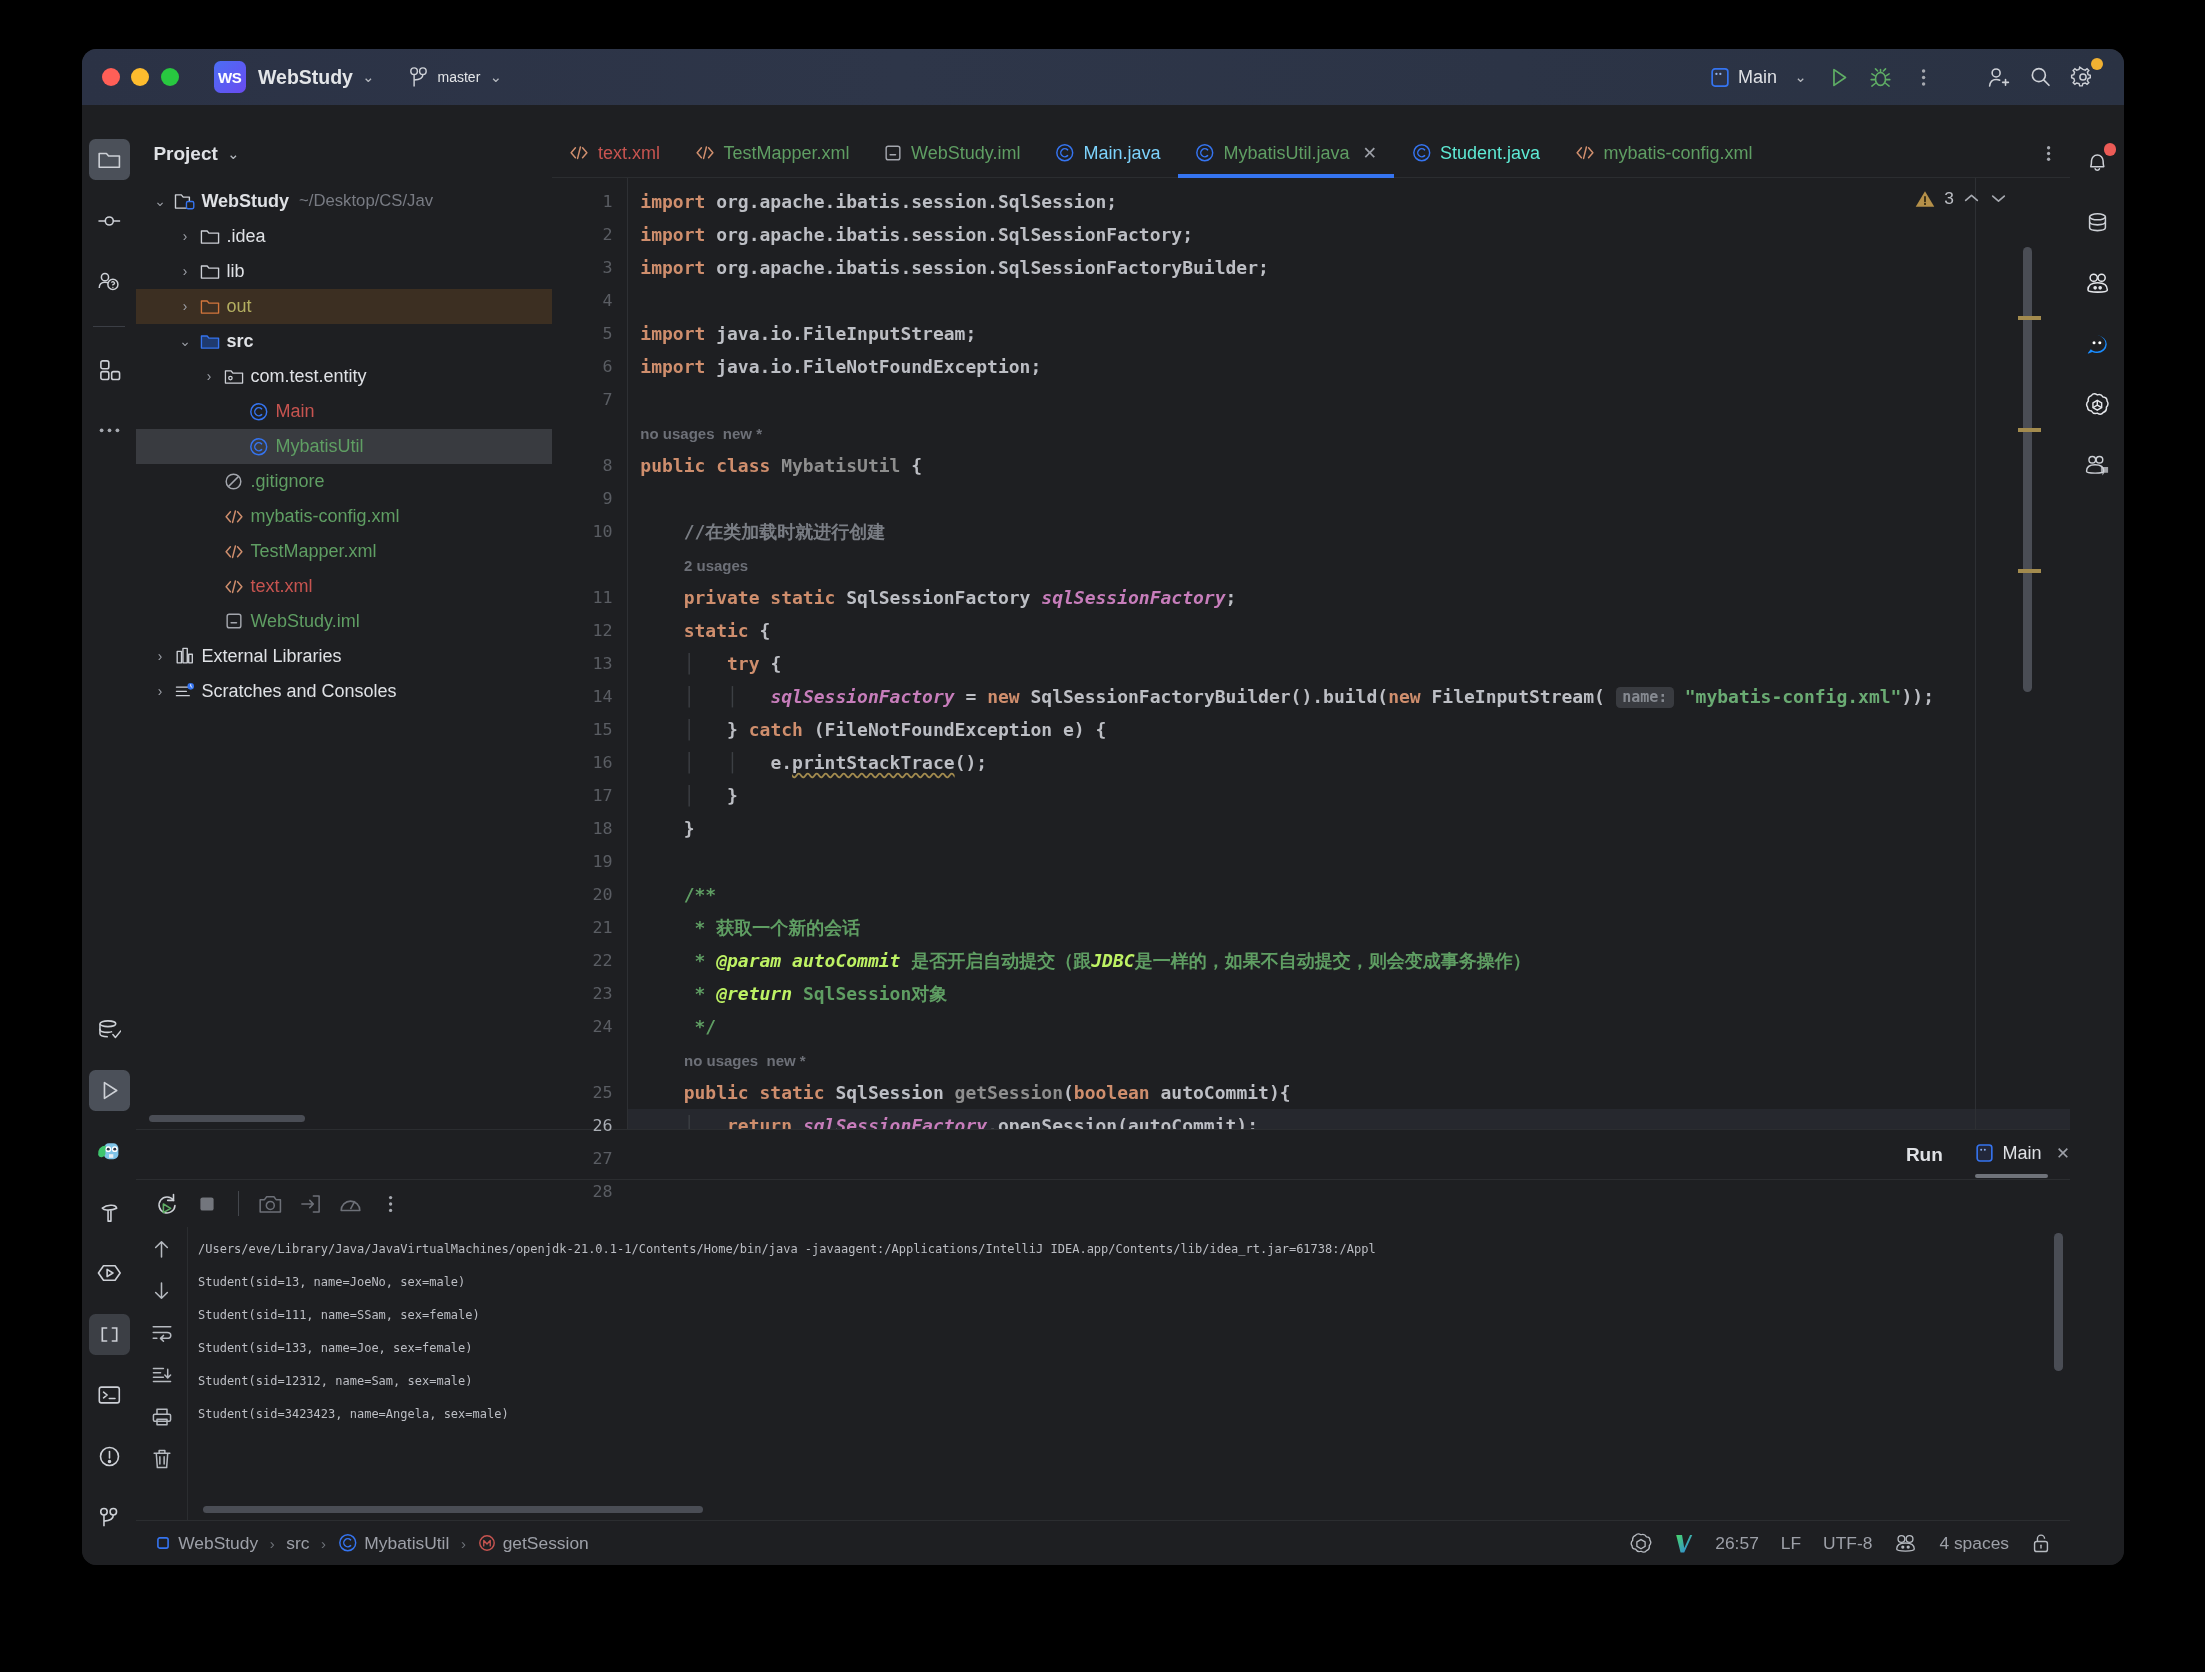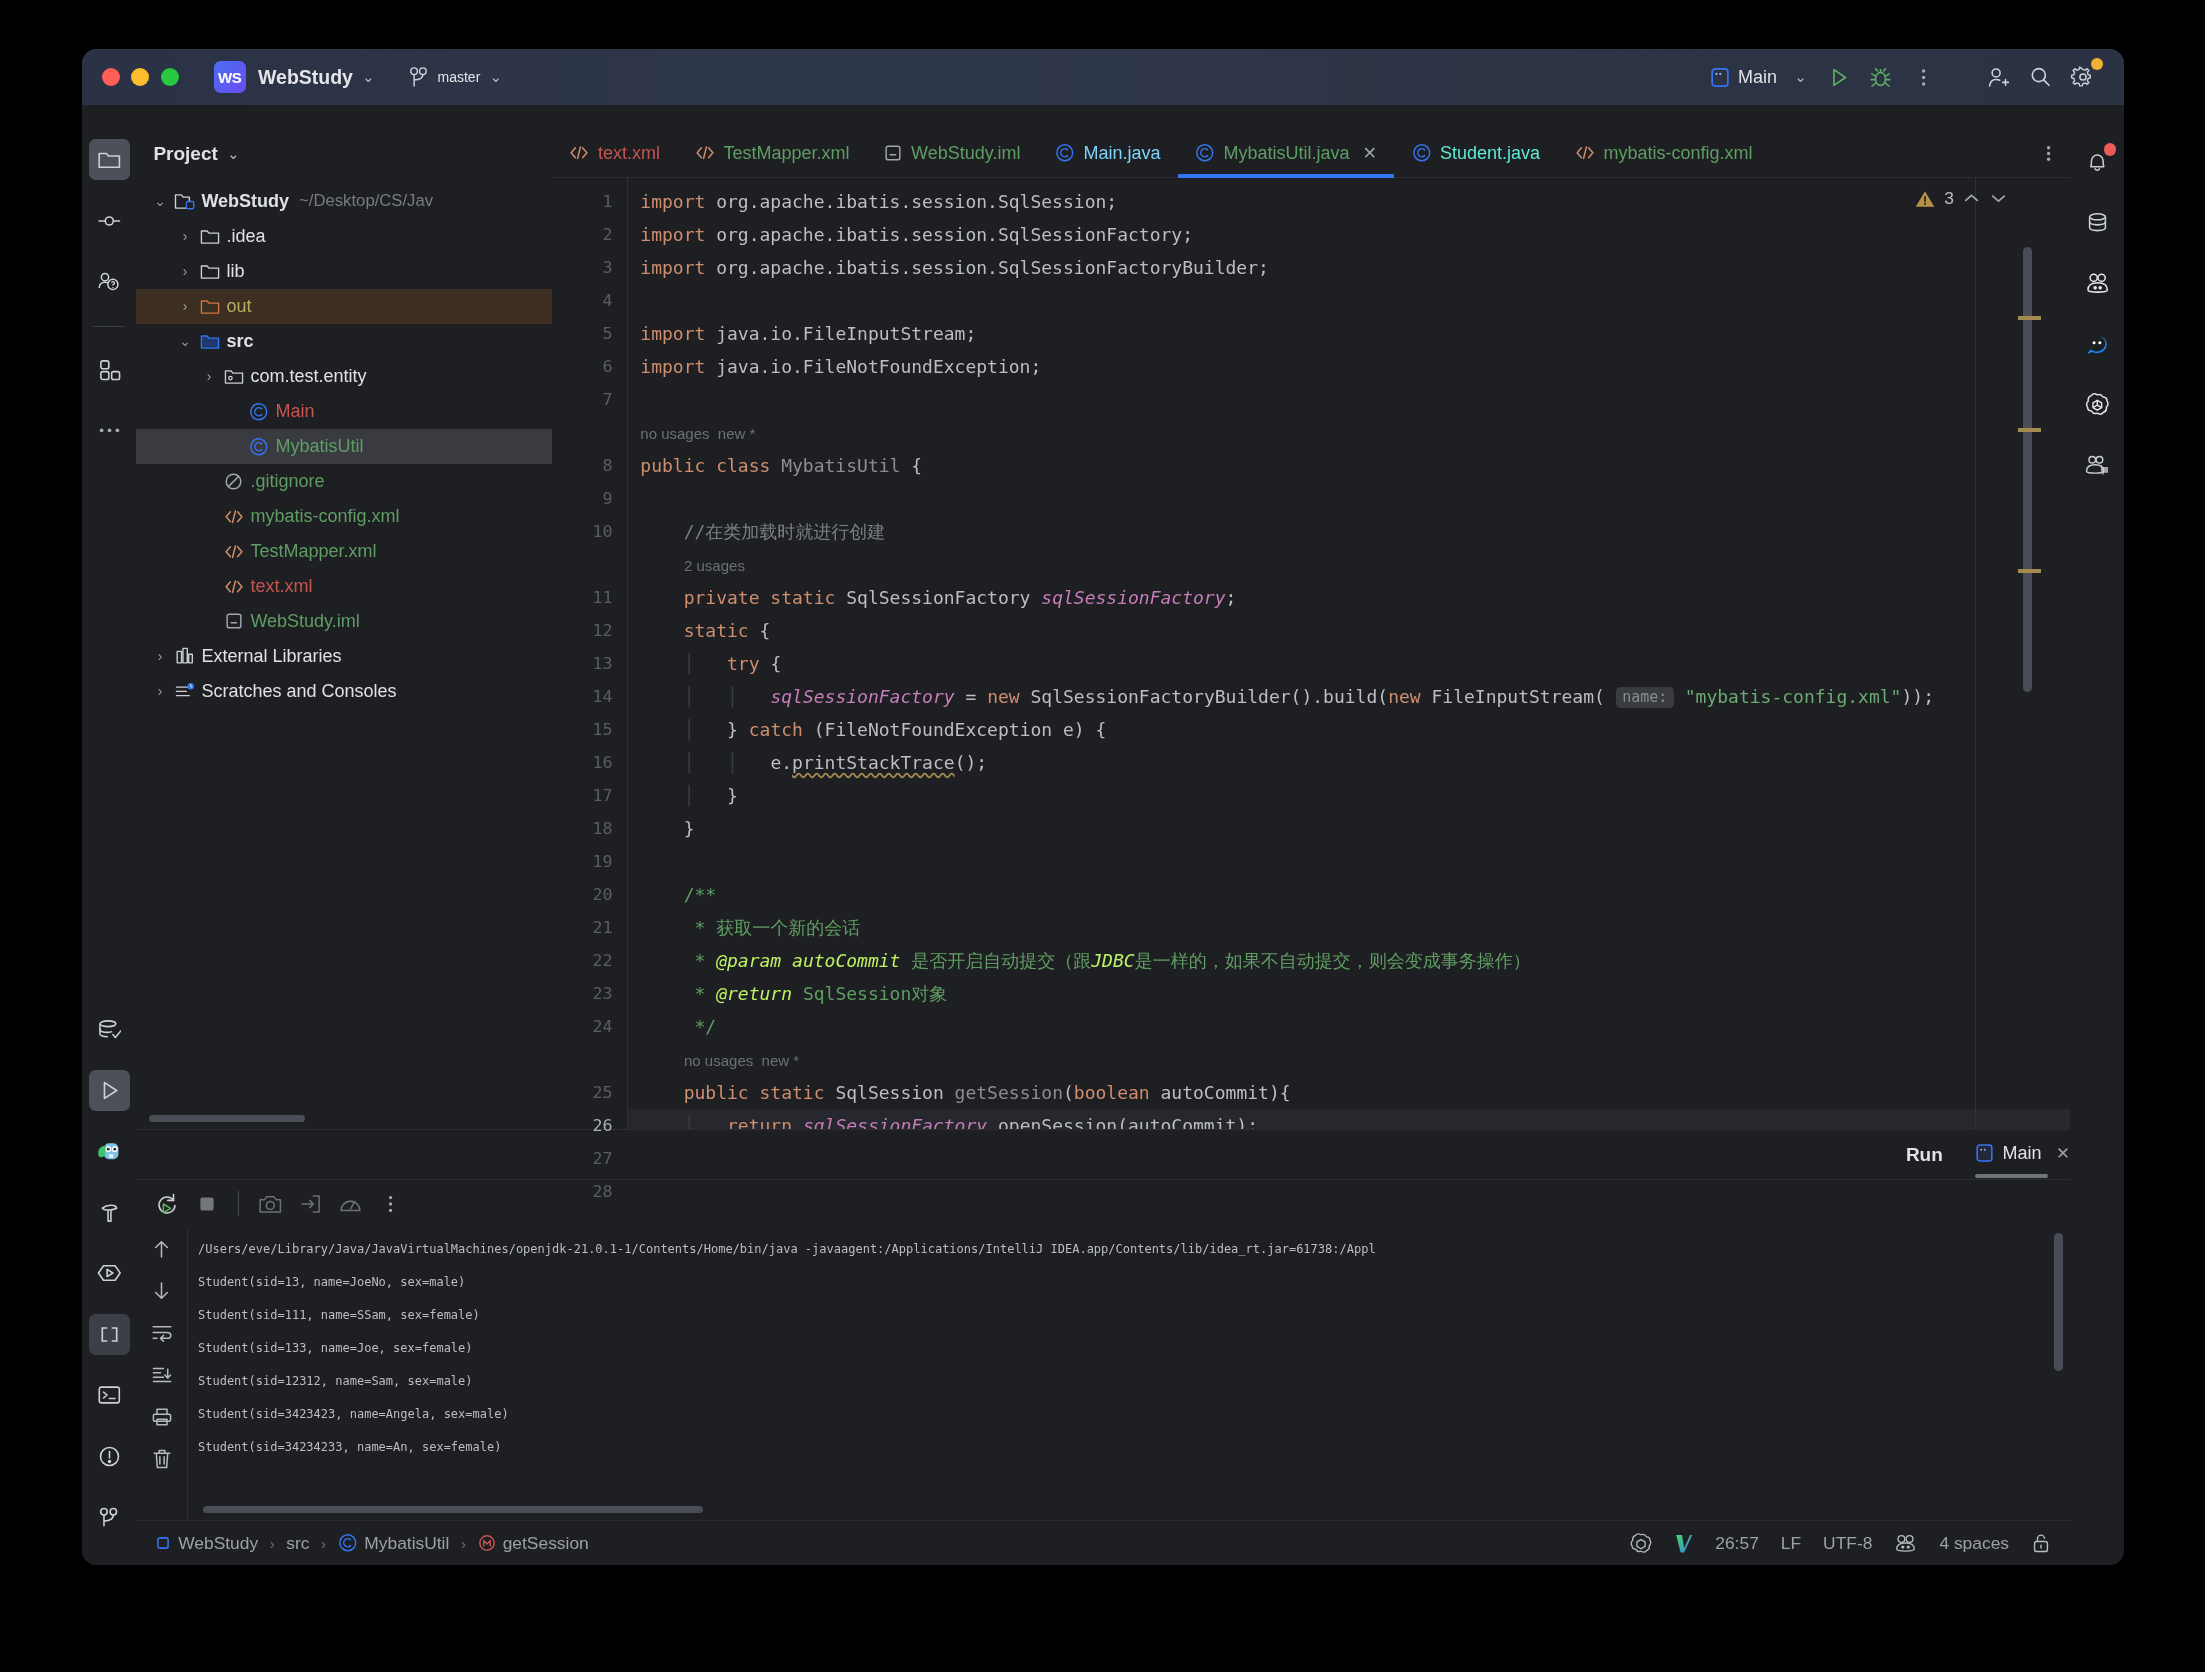--- a/index.html
+++ b/index.html
@@ -141,21 +141,21 @@
   .gutter {
     width: 75px; flex: 0 0 75px; text-align: right;
     padding-right: 14.5px; padding-top: 6.5px;
     font-family: "DejaVu Sans Mono", monospace; font-size: 16.7px; color: #5a5d63;
   }
   .gline { height: 33px; line-height: 33px; }
   .gline.cur { color: #a9adb4; }
   .gline.empty { color: transparent; }
   .codearea {
     flex: 1 1 auto; position: relative; overflow: hidden;
-    padding-top: 6.5px; border-left: 0.7px solid #2e3034;
+    padding-top: 6.5px; border-left: 0.7px solid #2e3034; font-weight: bold;
   }
   .cline {
     height: 33px; line-height: 33px;
     font-family: "DejaVu Sans Mono", monospace; font-size: 18px;
     color: #bcbec4; white-space: pre; padding-left: 12.3px;
   }
   .cline.hint {
     font-family: "Liberation Sans", sans-serif; font-size: 15px;
     color: #6d7078; height: 33px; line-height: 35px;
   }
@@ -883,21 +883,20 @@
                 </svg>
             </div>
           </div>
           <div class="console" id="console">
             <div class="conline">/Users/eve/Library/Java/JavaVirtualMachines/openjdk-21.0.1-1/Contents/Home/bin/java -javaagent:/Applications/IntelliJ IDEA.app/Contents/lib/idea_rt.jar=61738:/Appl</div>
               <div class="conline">Student(sid=13, name=JoeNo, sex=male)</div>
               <div class="conline">Student(sid=111, name=SSam, sex=female)</div>
               <div class="conline">Student(sid=133, name=Joe, sex=female)</div>
               <div class="conline">Student(sid=12312, name=Sam, sex=male)</div>
               <div class="conline">Student(sid=3423423, name=Angela, sex=male)</div>
-              <div class="conline">Student(sid=34234233, name=An, sex=female)</div>
               <div class="con-hscroll"></div>
             <div class="con-vscroll"></div>
           </div>
         </div>
       </div>
 
       <div class="statusbar">
         <div class="crumb" id="crumb">
             <span style="display: flex; align-items: center; gap: 7.2px;">
               <span>

